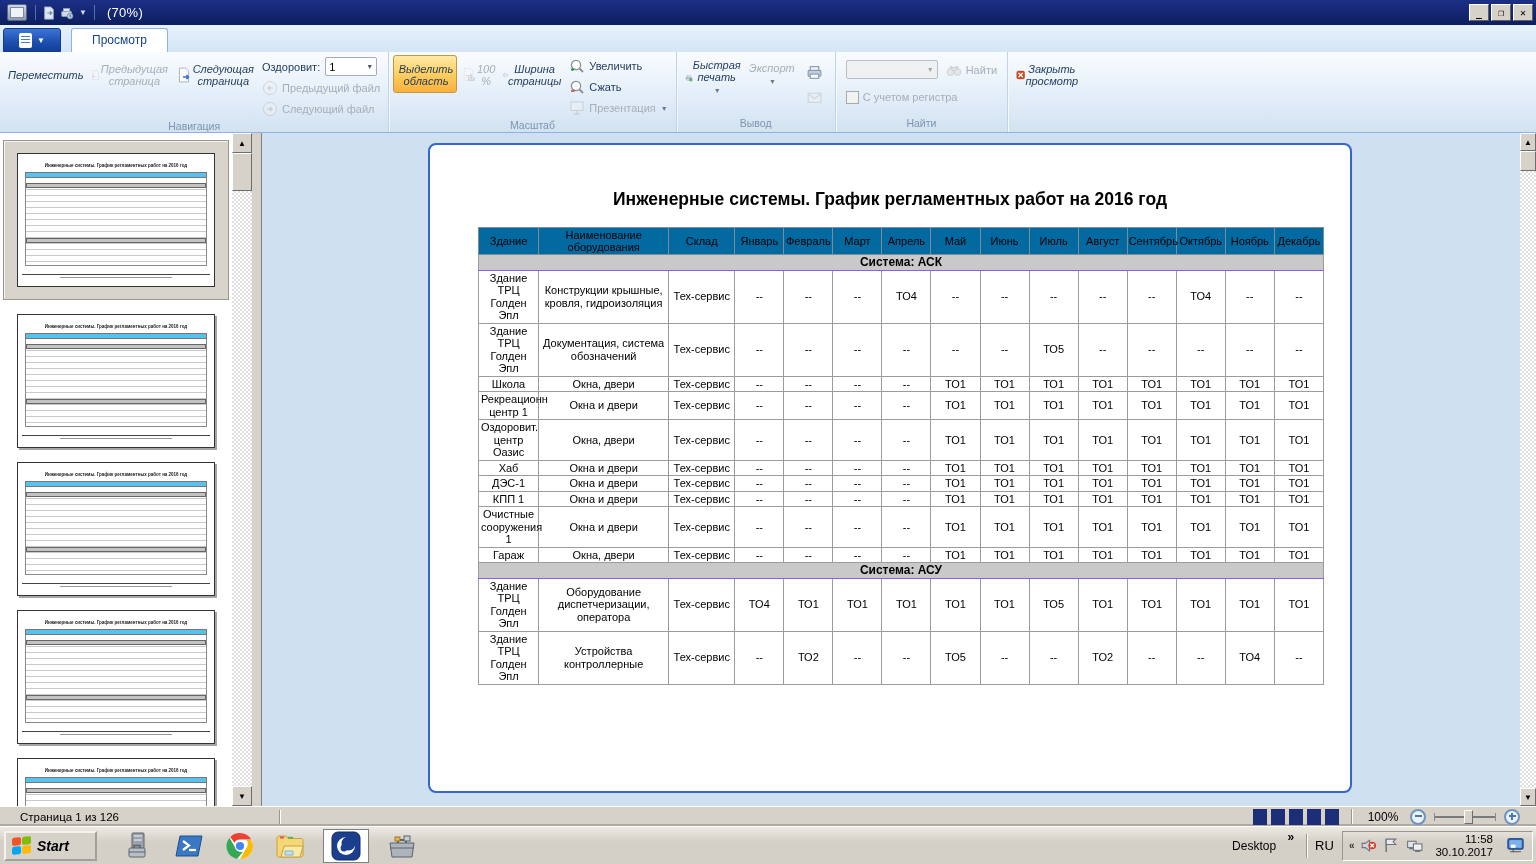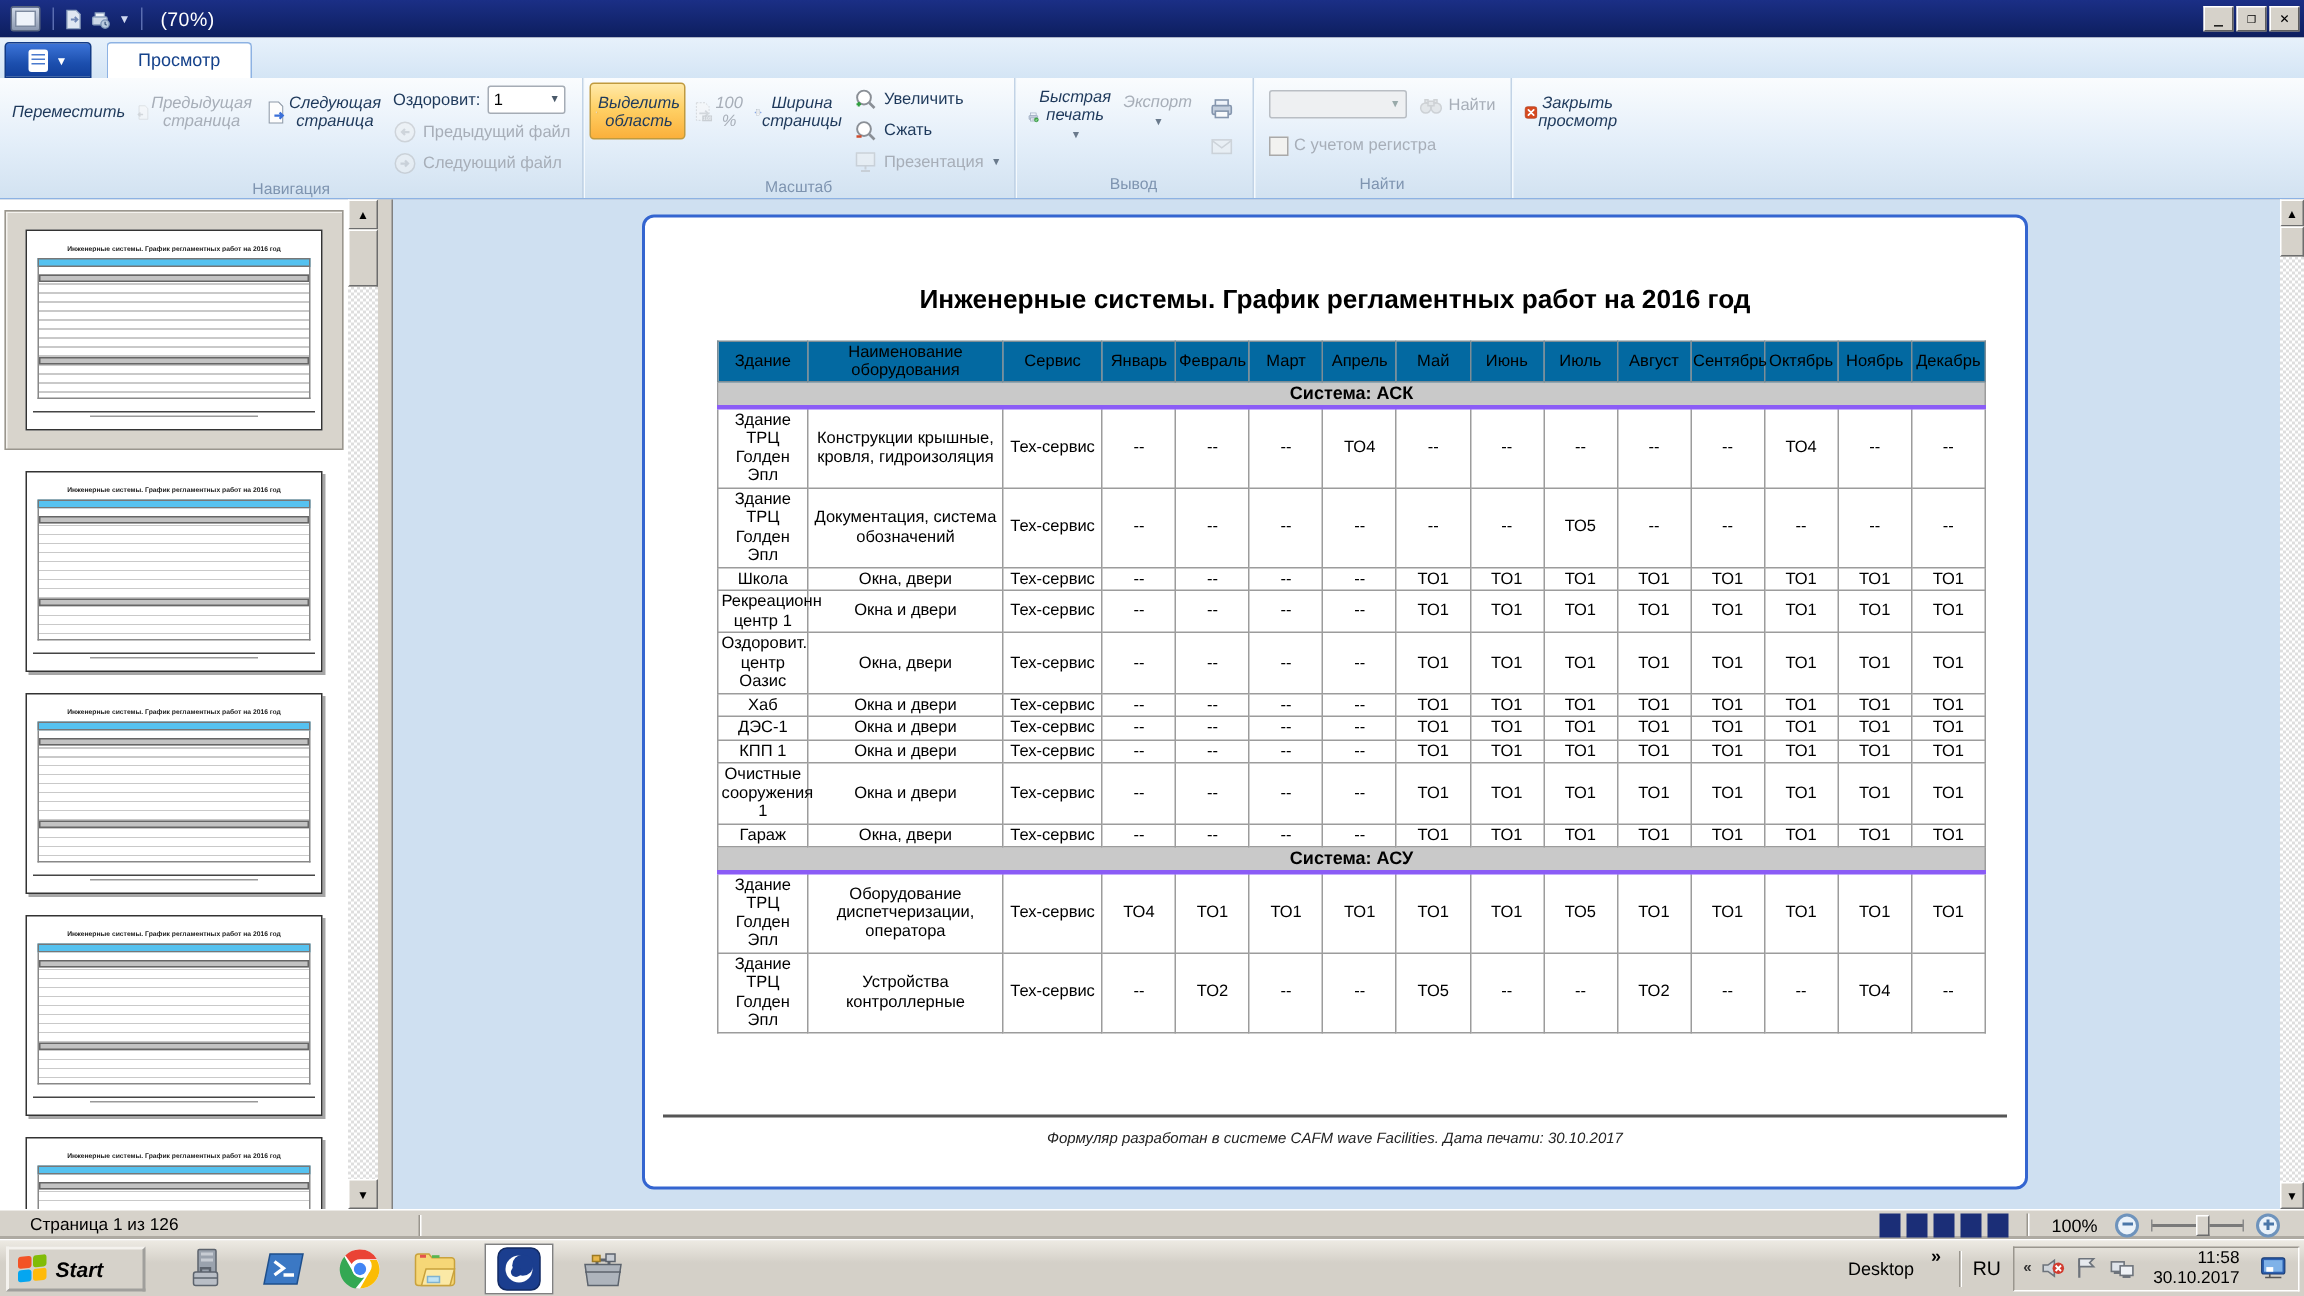--- a/index.html
+++ b/index.html
@@ -103,21 +103,21 @@
   
   .page { position:absolute; left:166px; top:10px; width:924px; height:650px; background:#fff;
           border:2px solid #3465D0; border-radius:8px; }
   .doc-title { margin-top:44px; text-align:center; font-size:17.5px; font-weight:bold; color:#000; }
   table.report { border-collapse:collapse; table-layout:fixed; margin:17px 0 0 48px; width:846px;
                  font-size:11px; color:#000; border:1px solid #555; }
   table.report th { background:#0369a1; font-weight:normal; border:1px solid #7d8d96; padding:1px 1px;
                     font-size:11px; line-height:12px; }
   table.report td { border:1px solid #9C9C9C; text-align:center; padding:1px 2px; line-height:12.5px; }
   tr.sectionrow td { background:#C9C9C9; font-weight:bold; font-size:12px;
-                     border-top:1px solid #444; border-bottom:3px solid #8b5cf6; padding:1px; }
+                     border-top:1px solid #444; border-bottom:1px solid #8b5cf6; padding:1px; }
   .pagefoot { position:absolute; left:12px; right:12px; bottom:26px; border-top:2px solid #555;
               padding-top:9px; text-align:center; font-size:10px; font-style:italic; color:#222; }
 
   
   .statusbar { position:absolute; left:0; right:0; bottom:38px; height:20px; background:#D6D2CA;
                border-top:1px solid #fff; box-shadow:0 -2px 0 #aeaaa2 inset; font-size:11.5px;
                display:flex; align-items:center; color:#000; }
   .statusbar .pinfo { padding-left:20px; }
   .statusbar .pane-sep { width:1px; height:14px; background:#9a968e; box-shadow:1px 0 0 #fff;
                margin-left:160px; }
@@ -477,21 +477,21 @@
               <col style="width: 49px;">
               <col style="width: 49px;">
               <col style="width: 49px;">
               <col style="width: 49px;">
               <col style="width: 49px;">
             </colgroup>
             <thead>
               <tr>
                 <th>Здание</th>
                 <th>Наименование оборудования</th>
-                <th>Сервис</th>
+                <th>Склад</th>
                 <th>Январь</th>
                 <th>Февраль</th>
                 <th>Март</th>
                 <th>Апрель</th>
                 <th>Май</th>
                 <th>Июнь</th>
                 <th>Июль</th>
                 <th>Август</th>
                 <th>Сентябрь</th>
                 <th>Октябрь</th>
@@ -705,21 +705,20 @@
                 <td>--</td>
                 <td>--</td>
                 <td>ТО2</td>
                 <td>--</td>
                 <td>--</td>
                 <td>ТО4</td>
                 <td>--</td>
               </tr>
             </tbody>
           </table>
-        <div class="pagefoot">Формуляр разработан в системе CAFM wave Facilities. Дата печати: 30.10.2017</div>
       </div>
     </div>
 
     <div class="sb-v right">
       <div class="sb-btn">▲</div>
       <div class="sb-thumb"></div>
       <div class="sb-fill"></div>
       <div class="sb-btn">▼</div>
     </div>
 

